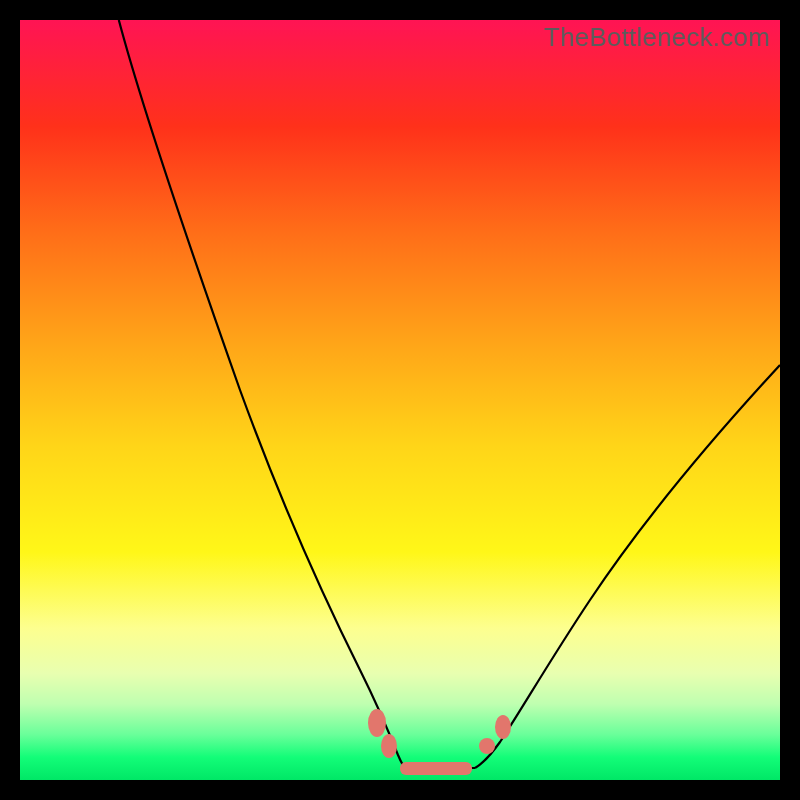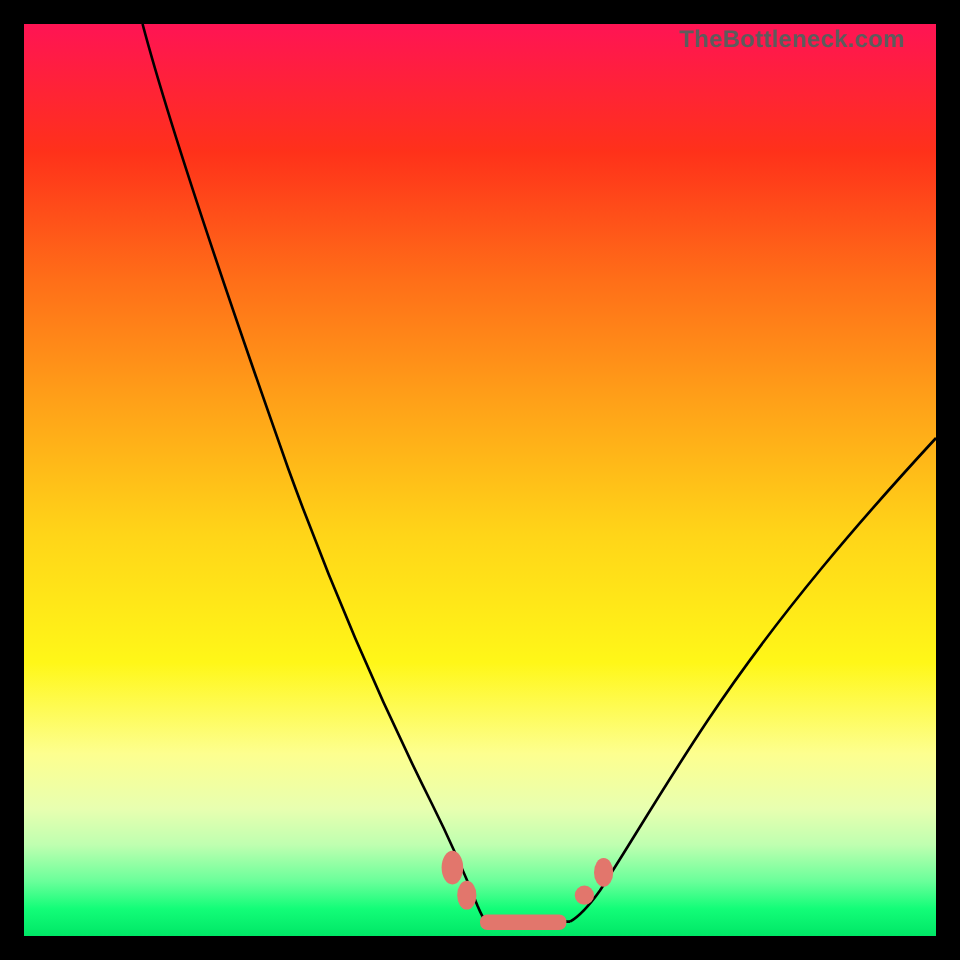--- a/index.html
+++ b/index.html
@@ -34,23 +34,23 @@
       #e8ffb0 86%,
       #bfffb0 90%,
       #6aff9a 94%,
       #13fd78 97%,
       #00e766 100%
     );
   }
   .watermark {
     position: absolute;
     top: 2px;
-    right: 26px;
-    font-size: 20px;
-    font-weight: 700;
+    right: 10px;
+    font-size: 26px;
+    font-weight: 400;
     color: #5c5c5c;
     letter-spacing: 0.2px;
     user-select: none;
   }
   svg.curve {
     position: absolute;
     left: 0;
     top: 0;
     width: 760px;
     height: 760px;

